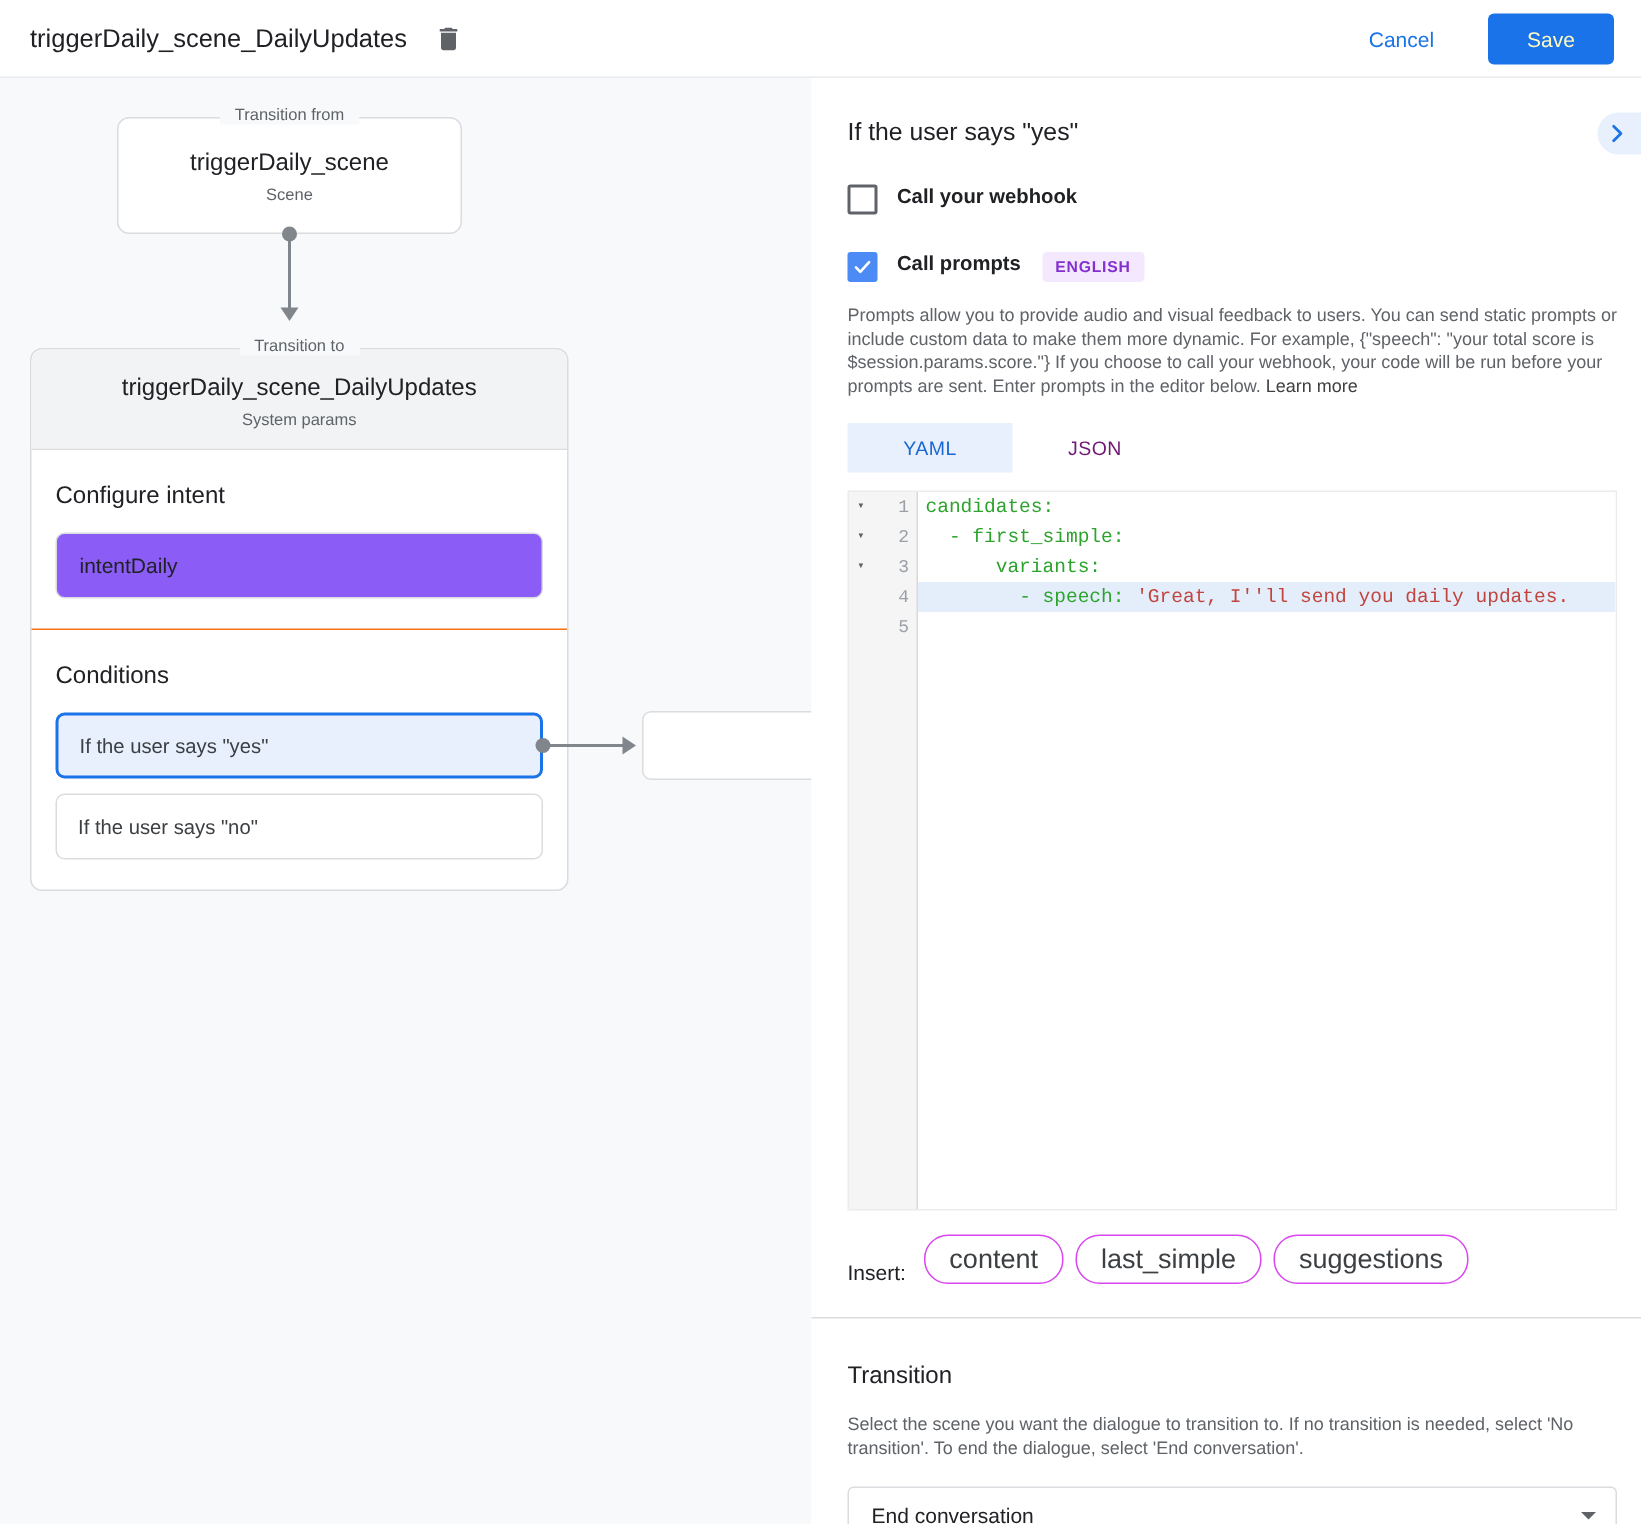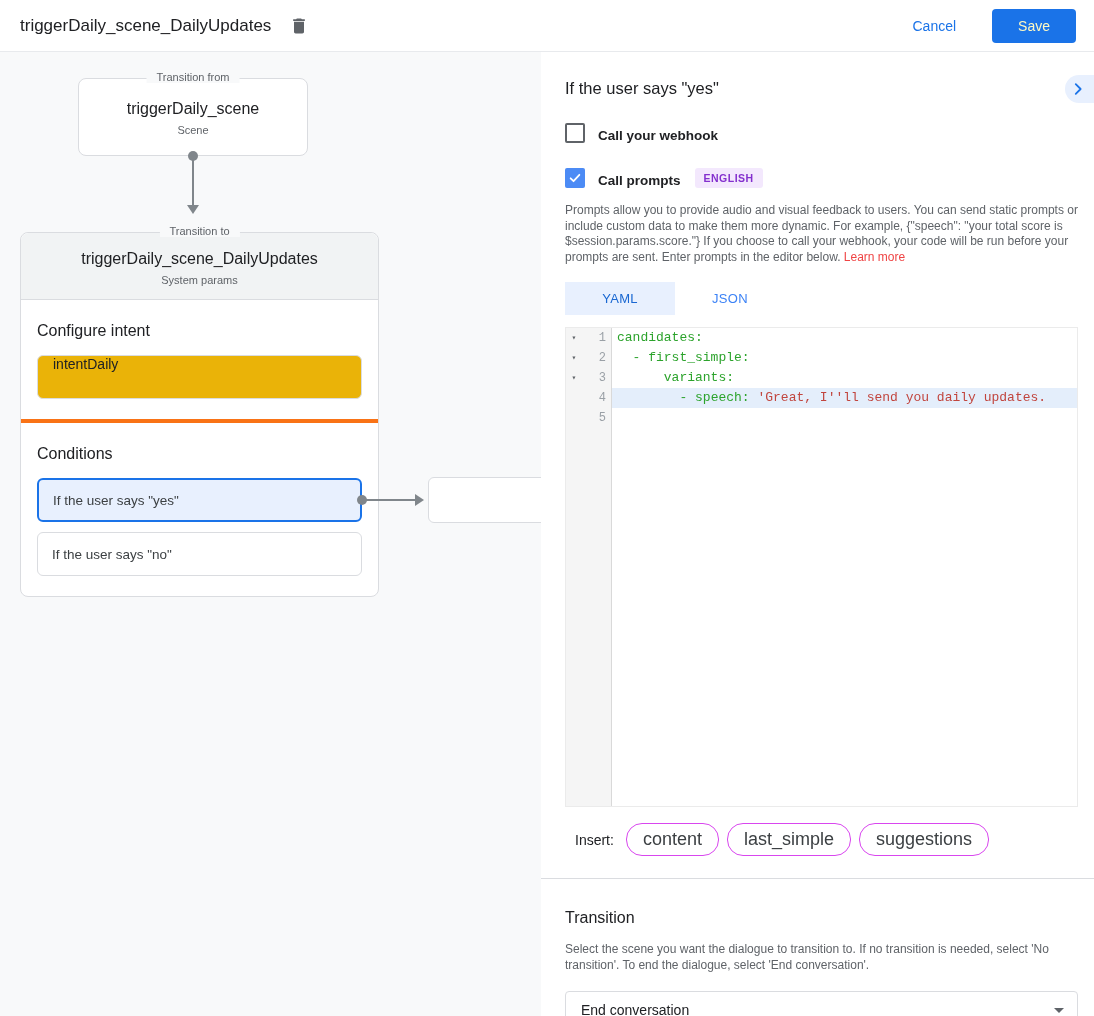--- a/index.html
+++ b/index.html
@@ -33,24 +33,24 @@
     border-radius:50%; background:#80868b; }
   .v-line { position:absolute; left:192px; top:104px; width:2px; height:50px; background:#80868b; }
   .v-arrow { position:absolute; left:187px; top:153px; width:0; height:0;
     border-left:6px solid transparent; border-right:6px solid transparent; border-top:9px solid #80868b; }
   .to-box { position:absolute; left:20px; top:180px; width:359px;
     background:#fff; border:1px solid #dadce0; border-radius:8px; }
   .to-header { background:#f1f3f4; border-bottom:1px solid #dadce0;
     border-radius:8px 8px 0 0; padding:17px 8px 13px; text-align:center; }
   .to-header .box-name { margin-top:0; }
   .sect { padding:14px 16px 20px; }
-  .sect + .sect { border-top:4px solid #f97316; }
+  .sect + .sect { border-top:1px solid #f97316; }
   .sect-title { font-size:16px; color:#202124; margin:8px 0 15px; }
-  .intent-field { height:44px; border:1px solid #dadce0; border-radius:6px; background:#eab308;
-    display:flex; align-items:flex-start; padding:0 15px; font-size:14px; color:#202124; }
+  .intent-field { height:44px; border:1px solid #dadce0; border-radius:6px; background:#8b5cf6;
+    display:flex; align-items:center; padding:0 15px; font-size:14px; color:#202124; }
   .cond { position:relative; height:44px; border:1px solid #dadce0; border-radius:6px;
     background:#fff; display:flex; align-items:center; padding:0 14px;
     font-size:13.5px; color:#3c4043; margin-top:10px; cursor:pointer; }
   .cond:first-of-type { margin-top:0; }
   .cond.selected { border:2px solid #1a73e8; background:#e8f0fe; }
   .h-dot { position:absolute; right:-7px; top:50%; margin-top:-5px; width:10px; height:10px;
     border-radius:50%; background:#80868b; }
   .h-line { position:absolute; left:calc(100% + 4px); top:50%; margin-top:-1px;
     width:54px; height:2px; background:#80868b; }
   .h-arrow { position:absolute; left:calc(100% + 55px); top:50%; margin-top:-6px; width:0; height:0;
@@ -58,48 +58,48 @@
   .next-box { position:absolute; left:calc(100% + 68px); top:50%; transform:translateY(-50%);
     width:120px; height:46px; background:#fff; border:1px solid #dadce0; border-radius:6px; }
 
   
   .panel { flex:1; background:#fff; padding:27px 16px 0 24px; position:relative; }
   .panel-title-row { position:relative; }
   .panel-title { font-size:16.5px; font-weight:400; color:#202124; margin:0; }
   .collapse-btn { position:absolute; right:-16px; top:-4px; width:29px; height:28px;
     background:#e8f0fe; border:none; border-radius:14px 0 0 14px; cursor:pointer;
     display:flex; align-items:center; justify-content:center; padding:0 4px 0 0; }
-  .chk-row { display:flex; align-items:flex-end; margin-top:25px; cursor:pointer; }
+  .chk-row { display:flex; align-items:flex-start; margin-top:25px; cursor:pointer; }
   .chk { width:20px; height:20px; border:2px solid #5f6368; border-radius:2px;
     margin-right:13px; flex:none; background:#fff; }
   .chk.checked { border:none; background:#4c8bf5; display:flex; align-items:center; justify-content:center; }
   .chk-label { font-size:13.5px; font-weight:700; color:#202124; }
   .badge { margin-left:14px; font-size:10.5px; font-weight:700; letter-spacing:.5px;
     color:#8430ce; background:#f3e8fd; padding:4px 9px; border-radius:3px; }
   .desc { margin:15px 0 0; font-size:12px; line-height:15.5px; color:#5f6368; max-width:522px; }
-  .learn-more { color:#ef4444; text-decoration:none; cursor:pointer; }
+  .learn-more { color:#404040; text-decoration:none; cursor:pointer; }
   .tabs { display:flex; margin-top:17px; }
   .tab { width:110px; height:33px; line-height:33px; text-align:center; font-size:13px;
-    font-weight:500; color:#3b82f6; letter-spacing:.3px; cursor:pointer; }
+    font-weight:500; color:#701a75; letter-spacing:.3px; cursor:pointer; }
   .tab.active { color:#1967d2; background:#e8f0fe; }
 
   
   .editor { margin-top:12px; height:480px; border:1px solid #ebebeb; display:flex;
     font-family:"Liberation Mono","DejaVu Sans Mono",monospace; font-size:13px; }
   .gutter-col { width:46px; flex:none; background:#f5f5f5; border-right:1px solid #d9d9d9; }
   .gutter-row { display:flex; height:20px; line-height:20px; }
   .fold { width:16px; text-align:center; font-size:8px; color:#5f6368; }
   .lnum { flex:1; text-align:right; padding-right:5px; font-size:12px; color:#9aa0a6; }
   .code-col { flex:1; background:#fff; overflow:hidden; }
   .code-row { height:20px; line-height:20px; white-space:pre; padding-left:5px; overflow:hidden; }
   .code-row.hl { background:#e4eefb; }
   .tok-key { color:#2ca32c; }
   .tok-str { color:#c1453e; }
 
-  .insert-row { display:flex; align-items:center; margin-top:16px;margin-left:10px; }
+  .insert-row { display:flex; align-items:flex-end; margin-top:16px; }
   .insert-label { font-size:14px; color:#202124; margin-right:12px; }
   .pill { border:1px solid #d946ef; border-radius:16px; padding:5px 16px; font-size:18px;
     color:#3c4043; background:#fff; font-family:inherit; margin-right:8px; cursor:pointer; }
   .divider { height:1px; background:#dadce0; margin:22px -16px 0 -24px; }
   .transition-heading { margin:30px 0 0; font-size:16px; font-weight:400; color:#202124; }
   .select { margin-top:18px; height:38px; border:1px solid #dadce0; border-radius:4px;
     display:flex; align-items:center; justify-content:space-between; padding:0 13px 0 15px;
     font-size:14px; color:#202124; cursor:pointer; max-width:513px; }
   .caret { width:0; height:0; border-left:5px solid transparent; border-right:5px solid transparent;
     border-top:5.5px solid #5f6368; }

